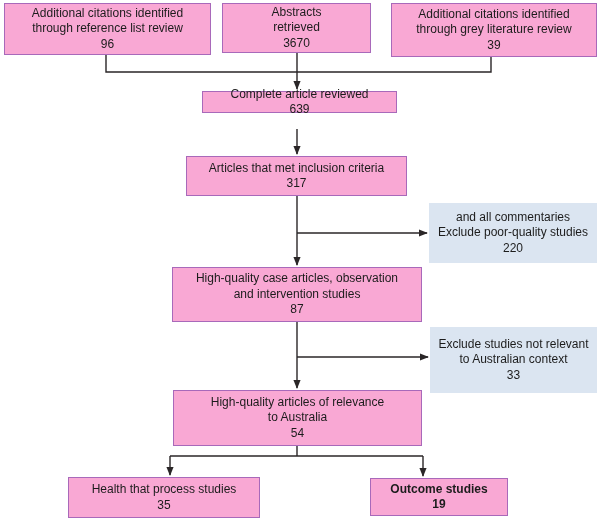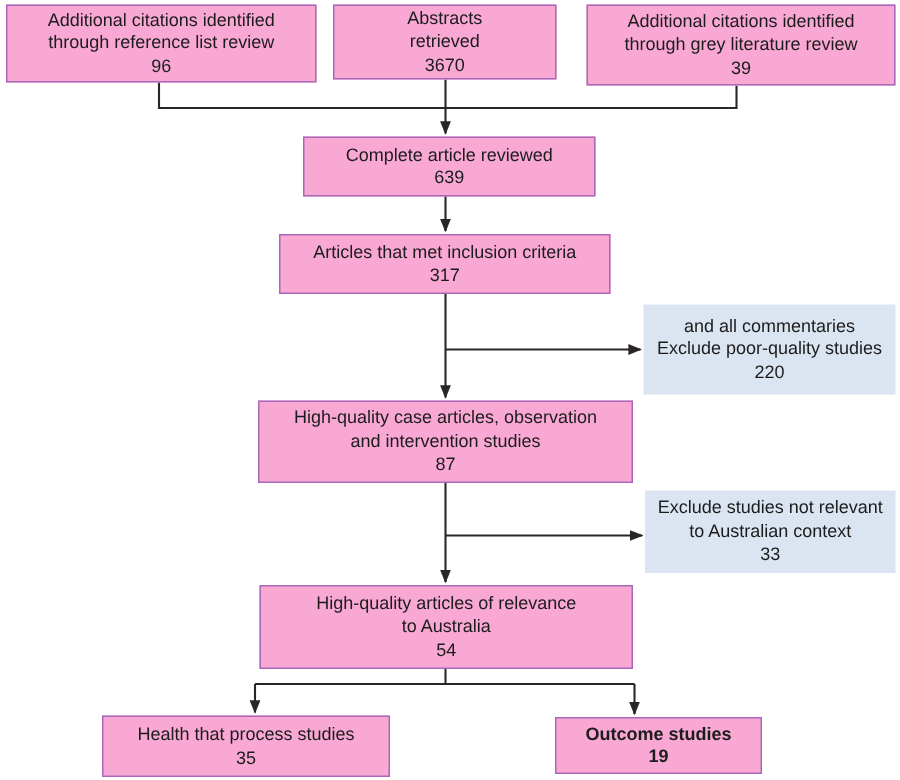--- a/index.html
+++ b/index.html
@@ -77,21 +77,21 @@
     <span class="ln">retrieved</span>
     <span class="ln">3670</span>
   </div>
 
   <div class="box purple" style="left:391px; top:3px; width:206px; height:54px;">
     <span class="ln">Additional citations identified</span>
     <span class="ln">through grey literature review</span>
     <span class="ln">39</span>
   </div>
 
-  <div class="box purple" style="left:202px; top:91px; width:195px; height:40px;">
+  <div class="box purple" style="left:202px; top:91px; width:195px; height:22px;">
     <span class="ln">Complete article reviewed</span>
     <span class="ln">639</span>
   </div>
 
   <div class="box purple" style="left:186px; top:156px; width:221px; height:40px;">
     <span class="ln">Articles that met inclusion criteria</span>
     <span class="ln">317</span>
   </div>
 
   <div class="box blue" style="left:429px; top:203px; width:168px; height:60px;">
@@ -99,21 +99,21 @@
     <span class="ln">Exclude poor-quality studies</span>
     <span class="ln">220</span>
   </div>
 
   <div class="box purple" style="left:172px; top:267px; width:250px; height:55px;">
     <span class="ln">High-quality case articles, observation</span>
     <span class="ln">and intervention studies</span>
     <span class="ln">87</span>
   </div>
 
-  <div class="box blue" style="left:430px; top:327px; width:167px; height:55px;">
+  <div class="box blue" style="left:430px; top:327px; width:167px; height:66px;">
     <span class="ln">Exclude studies not relevant</span>
     <span class="ln">to Australian context</span>
     <span class="ln">33</span>
   </div>
 
   <div class="box purple" style="left:173px; top:390px; width:249px; height:56px;">
     <span class="ln">High-quality articles of relevance</span>
     <span class="ln">to Australia</span>
     <span class="ln">54</span>
   </div>

